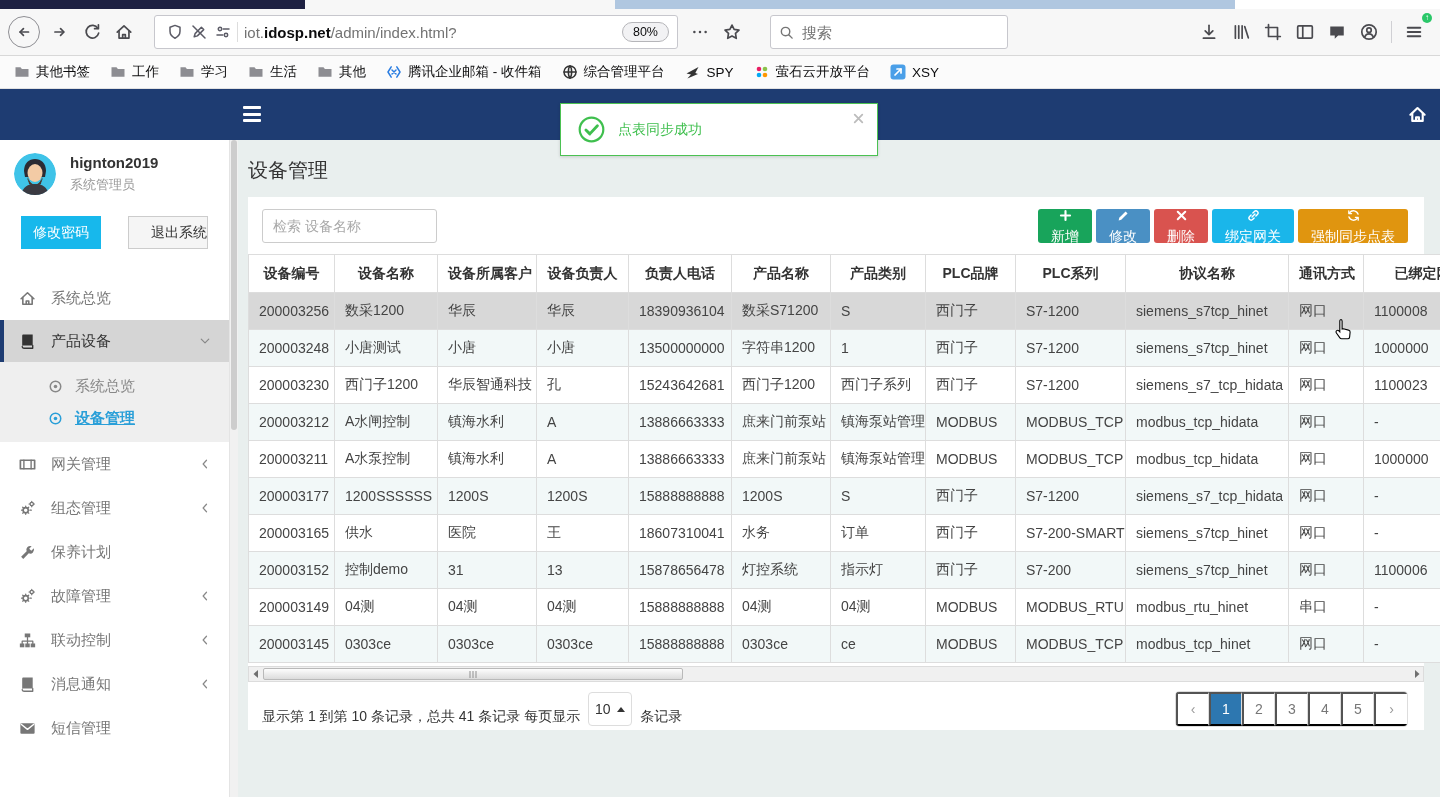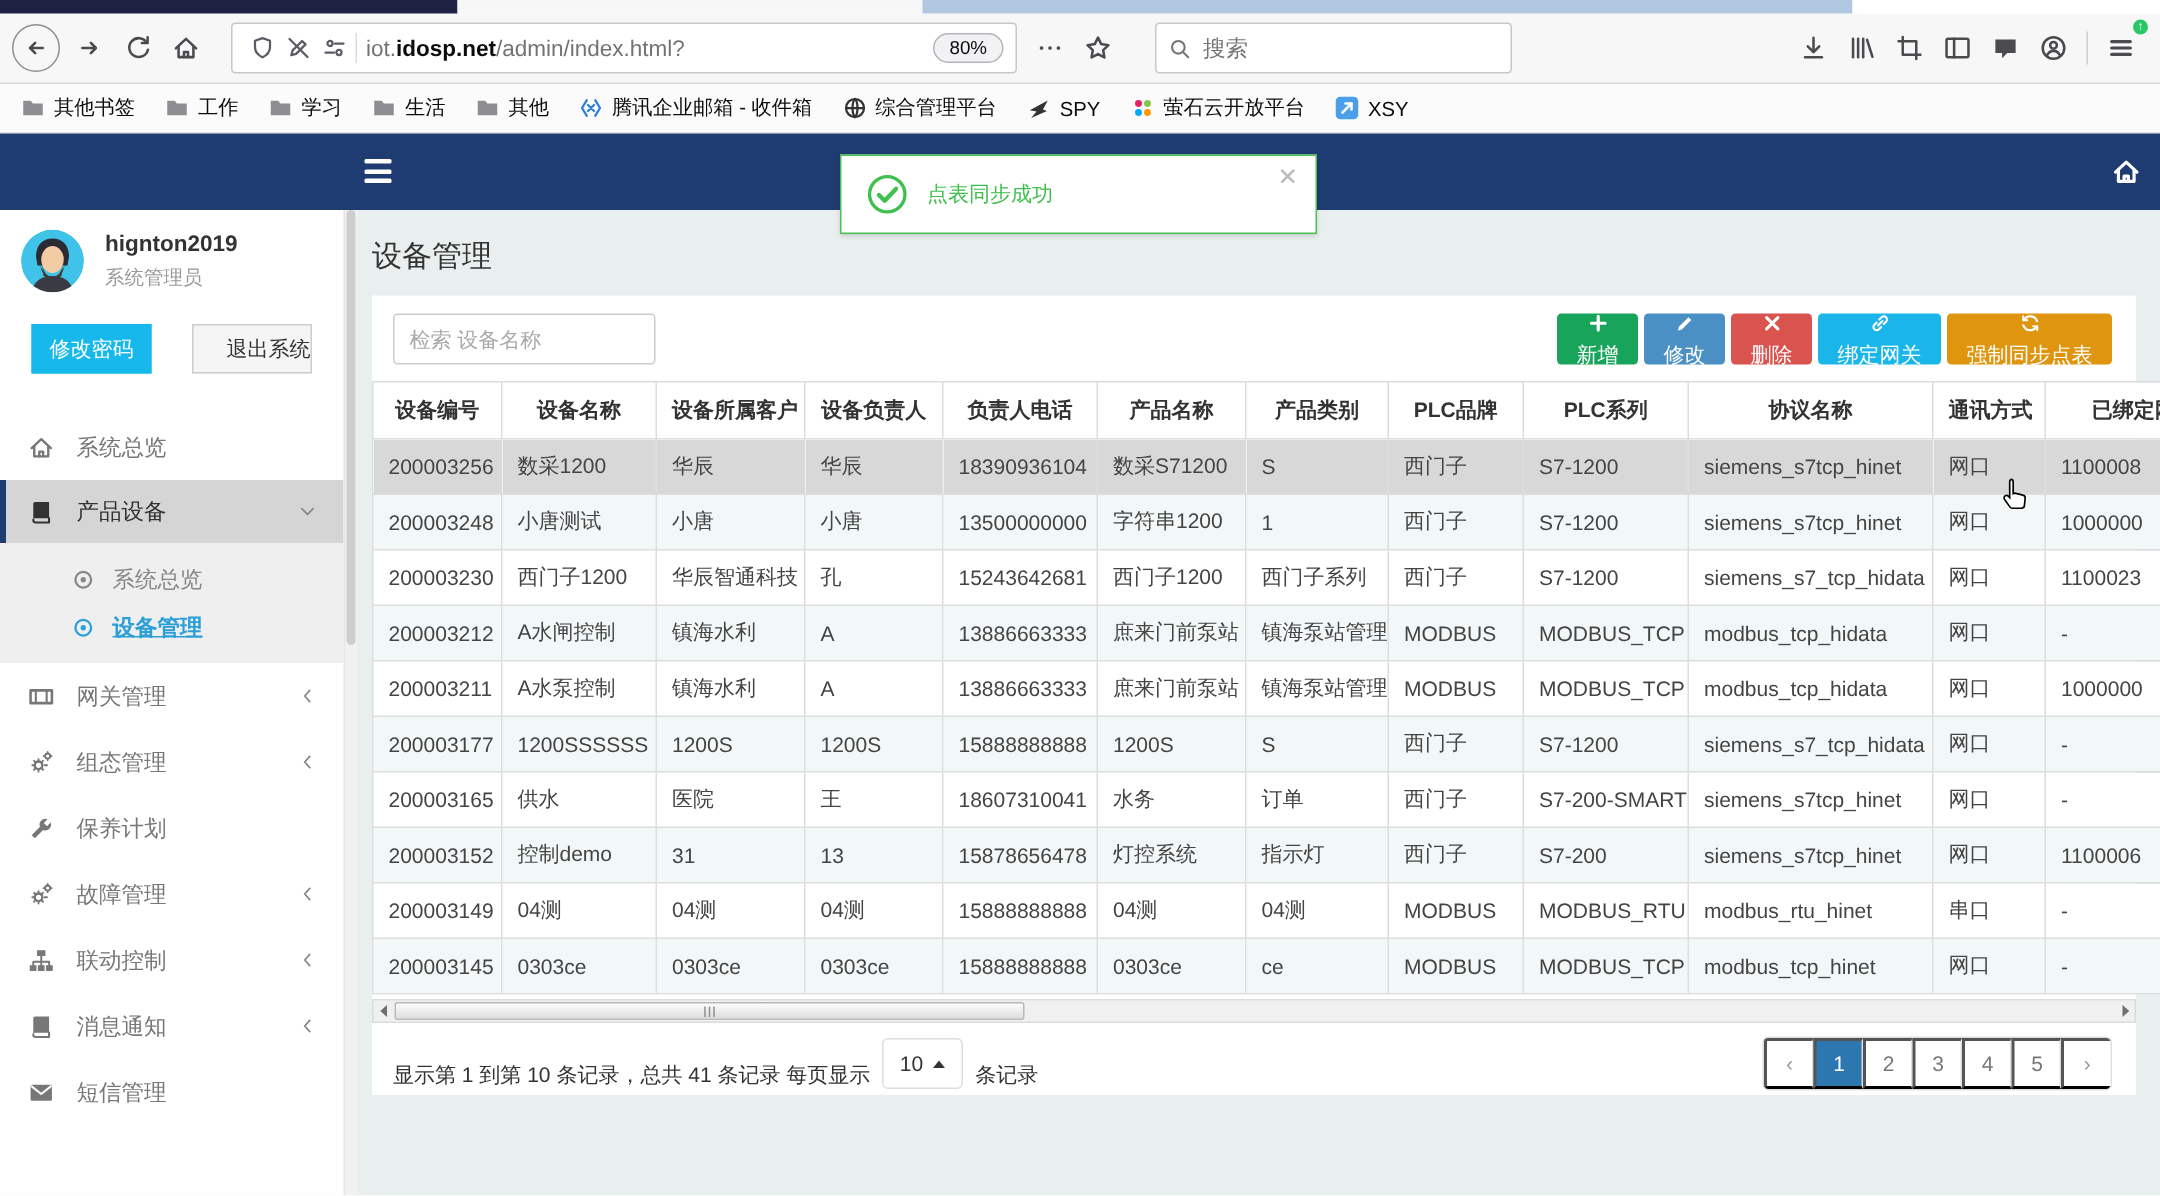--- a/index.html
+++ b/index.html
@@ -109,21 +109,21 @@
   .hscroll { position:relative; margin-top:3px; width:1176px; height:16px; background:#f0f0f0; border:1px solid #dcdcdc; }
   .harrow { position:absolute; top:0; width:13px; height:14px; display:flex; align-items:center; justify-content:center; color:#6f6f6f; }
   .harrow.left { left:0; } .harrow.right { right:0; }
   .harrow svg { width:8px; height:8px; }
   .hthumb { position:absolute; left:14px; top:1px; width:420px; height:12px; background:linear-gradient(#fdfdfd,#dcdcdc); border:1px solid #b9b9b9; border-radius:2px; }
   .grip { position:absolute; left:50%; top:2px; transform:translateX(-50%); display:flex; gap:2px; }
   .grip i { width:1px; height:7px; background:#8f8f8f; display:block; }
 
   .pagerow { display:flex; align-items:center; padding:0 16px 0 14px; margin-top:9px; }
   .summary { font-size:14px; color:#333; display:flex; align-items:flex-end; gap:8px; }
-  .psize { width:54px; height:34px; border:1px solid #ddd; border-radius:4px; background:#fff; display:flex; align-items:center; justify-content:center; gap:7px; font-size:14px; color:#333; }
+  .psize { width:44px; height:34px; border:1px solid #ddd; border-radius:4px; background:#fff; display:flex; align-items:center; justify-content:center; gap:7px; font-size:14px; color:#333; }
   .caret-up { width:0; height:0; border-left:4px solid transparent; border-right:4px solid transparent; border-bottom:5px solid #333; }
   .pages { margin-left:auto; display:flex; border:1px solid #ddd; border-radius:4px; overflow:hidden; background:#fff; }
   .pbtn { min-width:33px; height:34px; border-right:1px solid #ddd; background:#fff; color:#777; font-size:14px; display:flex; align-items:center; justify-content:center; font-family:inherit; }
   .pbtn:last-child { border-right:none; }
   .pbtn.nav { color:#999; }
   .pbtn.active { background:var(--pageactive); color:#fff; }
 
   .cursor { position:absolute; left:1333px; top:229px; width:21px; height:25px; z-index:60; }
 </style>
 </head>

